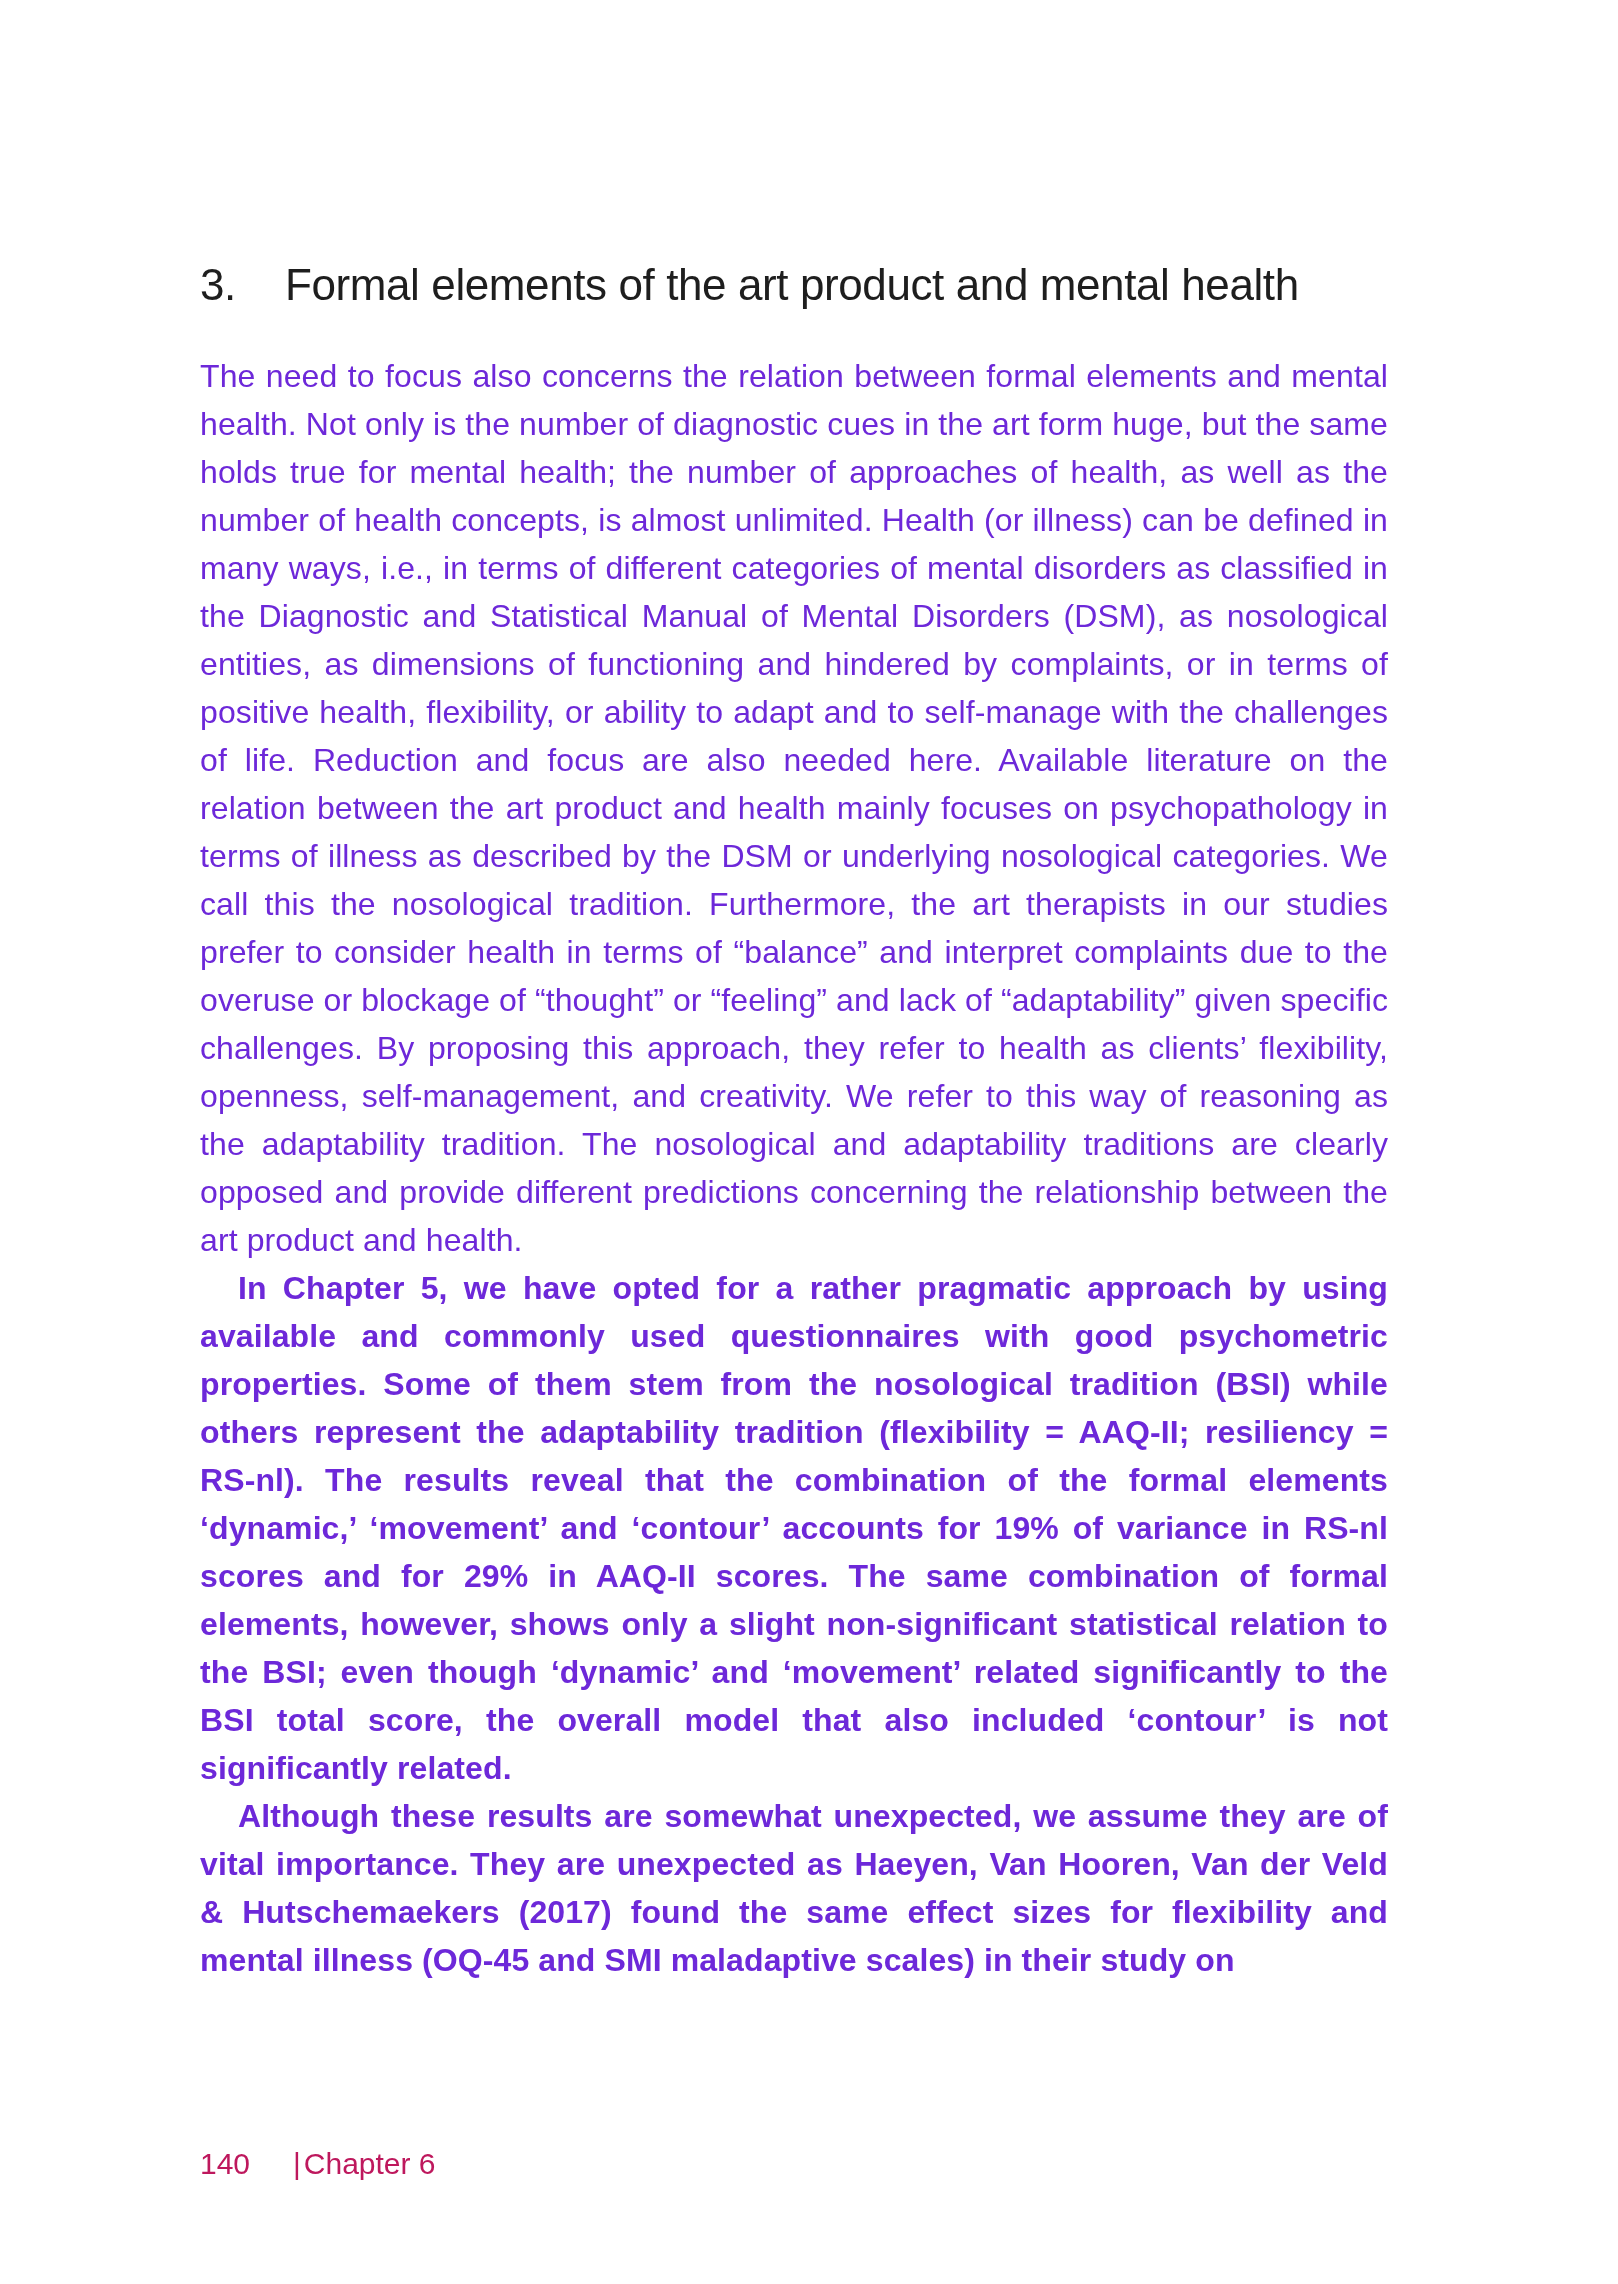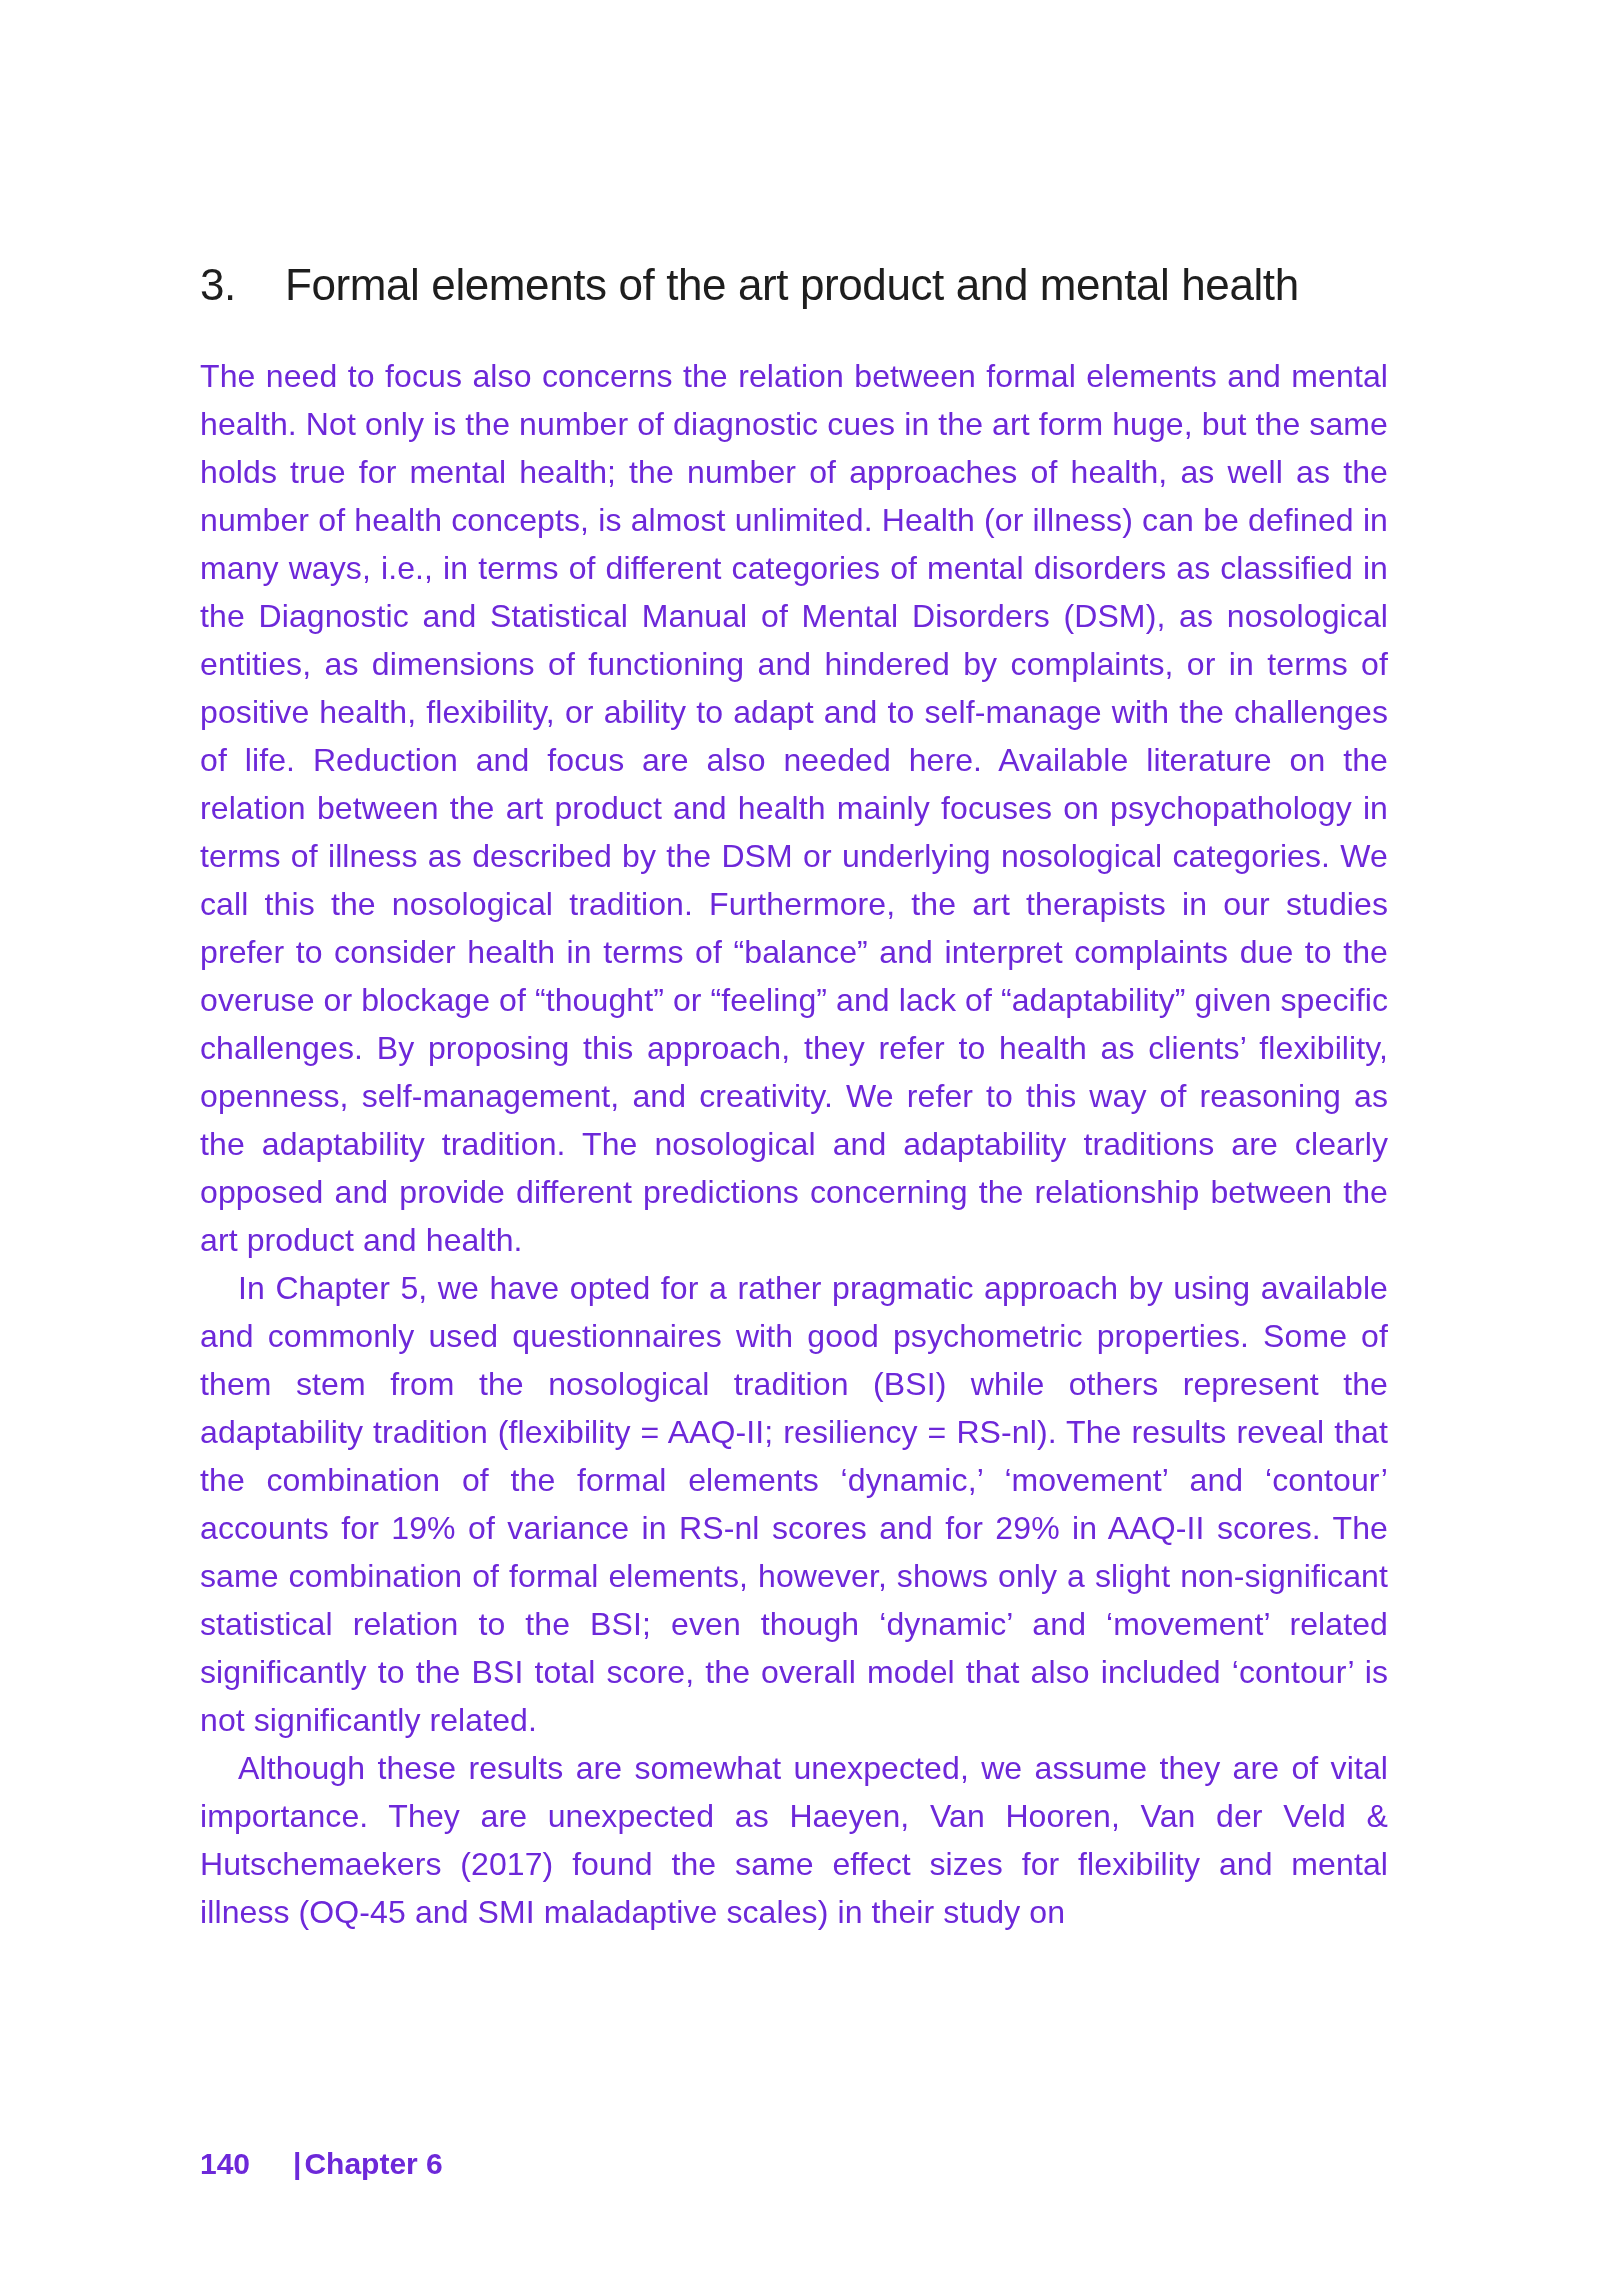--- a/index.html
+++ b/index.html
@@ -49,30 +49,30 @@
       text-align: justify;
       letter-spacing: 0.1px;
       color: #6d28d9;
     }
     .body-text p {
       margin: 0;
       hyphens: manual;
     }
     .body-text p.indent {
       text-indent: 38px;
+      font-weight: bold;
     }
     .footer {
       position: absolute;
       left: 200px;
       top: 2129px;
       font-size: 30px;
       line-height: 38px;
-      color: #6d28d9;
+      color: #be185d;
       white-space: nowrap;
-      font-weight: bold;
     }
     .footer .page-number {
       display: inline-block;
       width: 93px;
     }
     .footer .sep {
       display: inline-block;
       margin-right: 3px;
     }
   </style>

